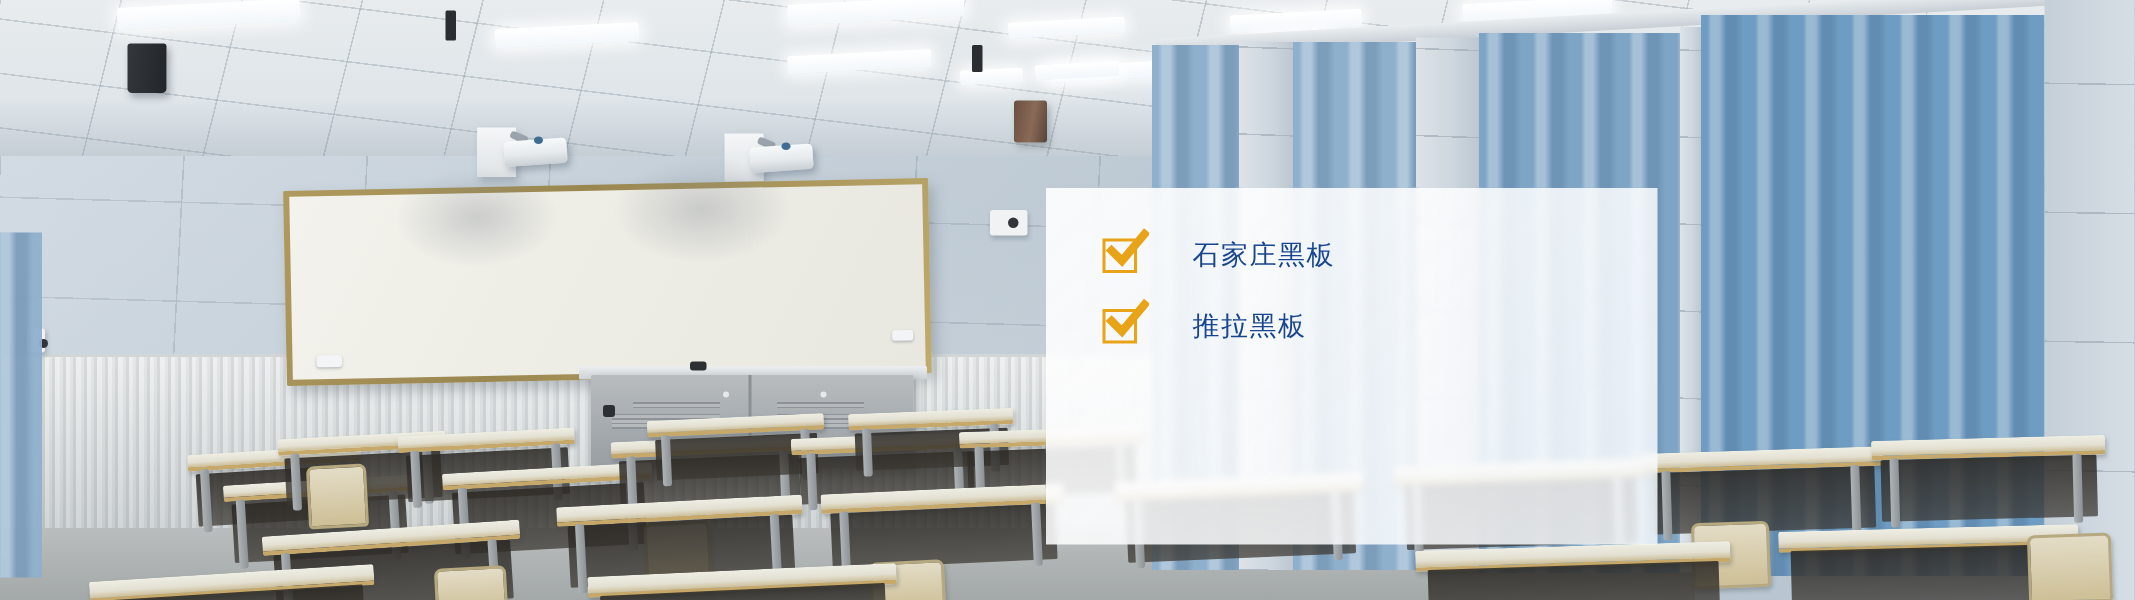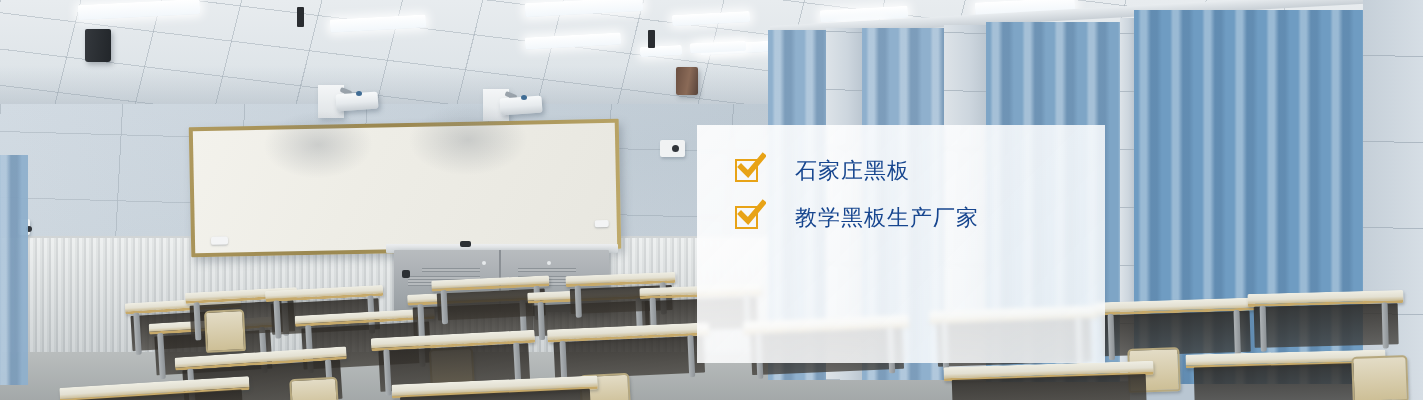--- a/index.html
+++ b/index.html
@@ -254,21 +254,21 @@
     width:23px; height:23px;
     border:2px solid #e8a317;
     background:transparent;
   }
   .check .tick{
     position:absolute; left:1px; top:-5px;
     width:30px; height:30px;
   }
   .row-label{
     color:#17468f;
-    font-size:22px;
+    font-size:18px;
     line-height:1;
     letter-spacing:1px;
     white-space:nowrap;
     font-family:"DejaVu Sans","Liberation Sans",sans-serif;
   }
 </style>
 </head>
 <body>
 
 <div id="banner">
@@ -511,28 +511,28 @@
       <div class="row">
         <span class="check">
           <span class="bx"></span>
           <svg class="tick" viewBox="0 0 30 30" aria-hidden="true">
             <path d="M5 15 L12 22 L27 4" fill="none" stroke="#e8a317" stroke-width="5.5" stroke-linecap="square" stroke-linejoin="miter"></path>
           </svg>
         </span>
         <span class="row-label">石家庄黑板</span>
       </div>
 
-
-
       <div class="row">
         <span class="check">
           <span class="bx"></span>
           <svg class="tick" viewBox="0 0 30 30" aria-hidden="true">
             <path d="M5 15 L12 22 L27 4" fill="none" stroke="#e8a317" stroke-width="5.5" stroke-linecap="square" stroke-linejoin="miter"></path>
           </svg>
         </span>
-        <span class="row-label">教学黑板生产厂家</span>
+        <span class="row-label">推拉黑板</span>
       </div>
 
+
+
     </div>
   </div>
 
 </div>
 
 </body></html>

